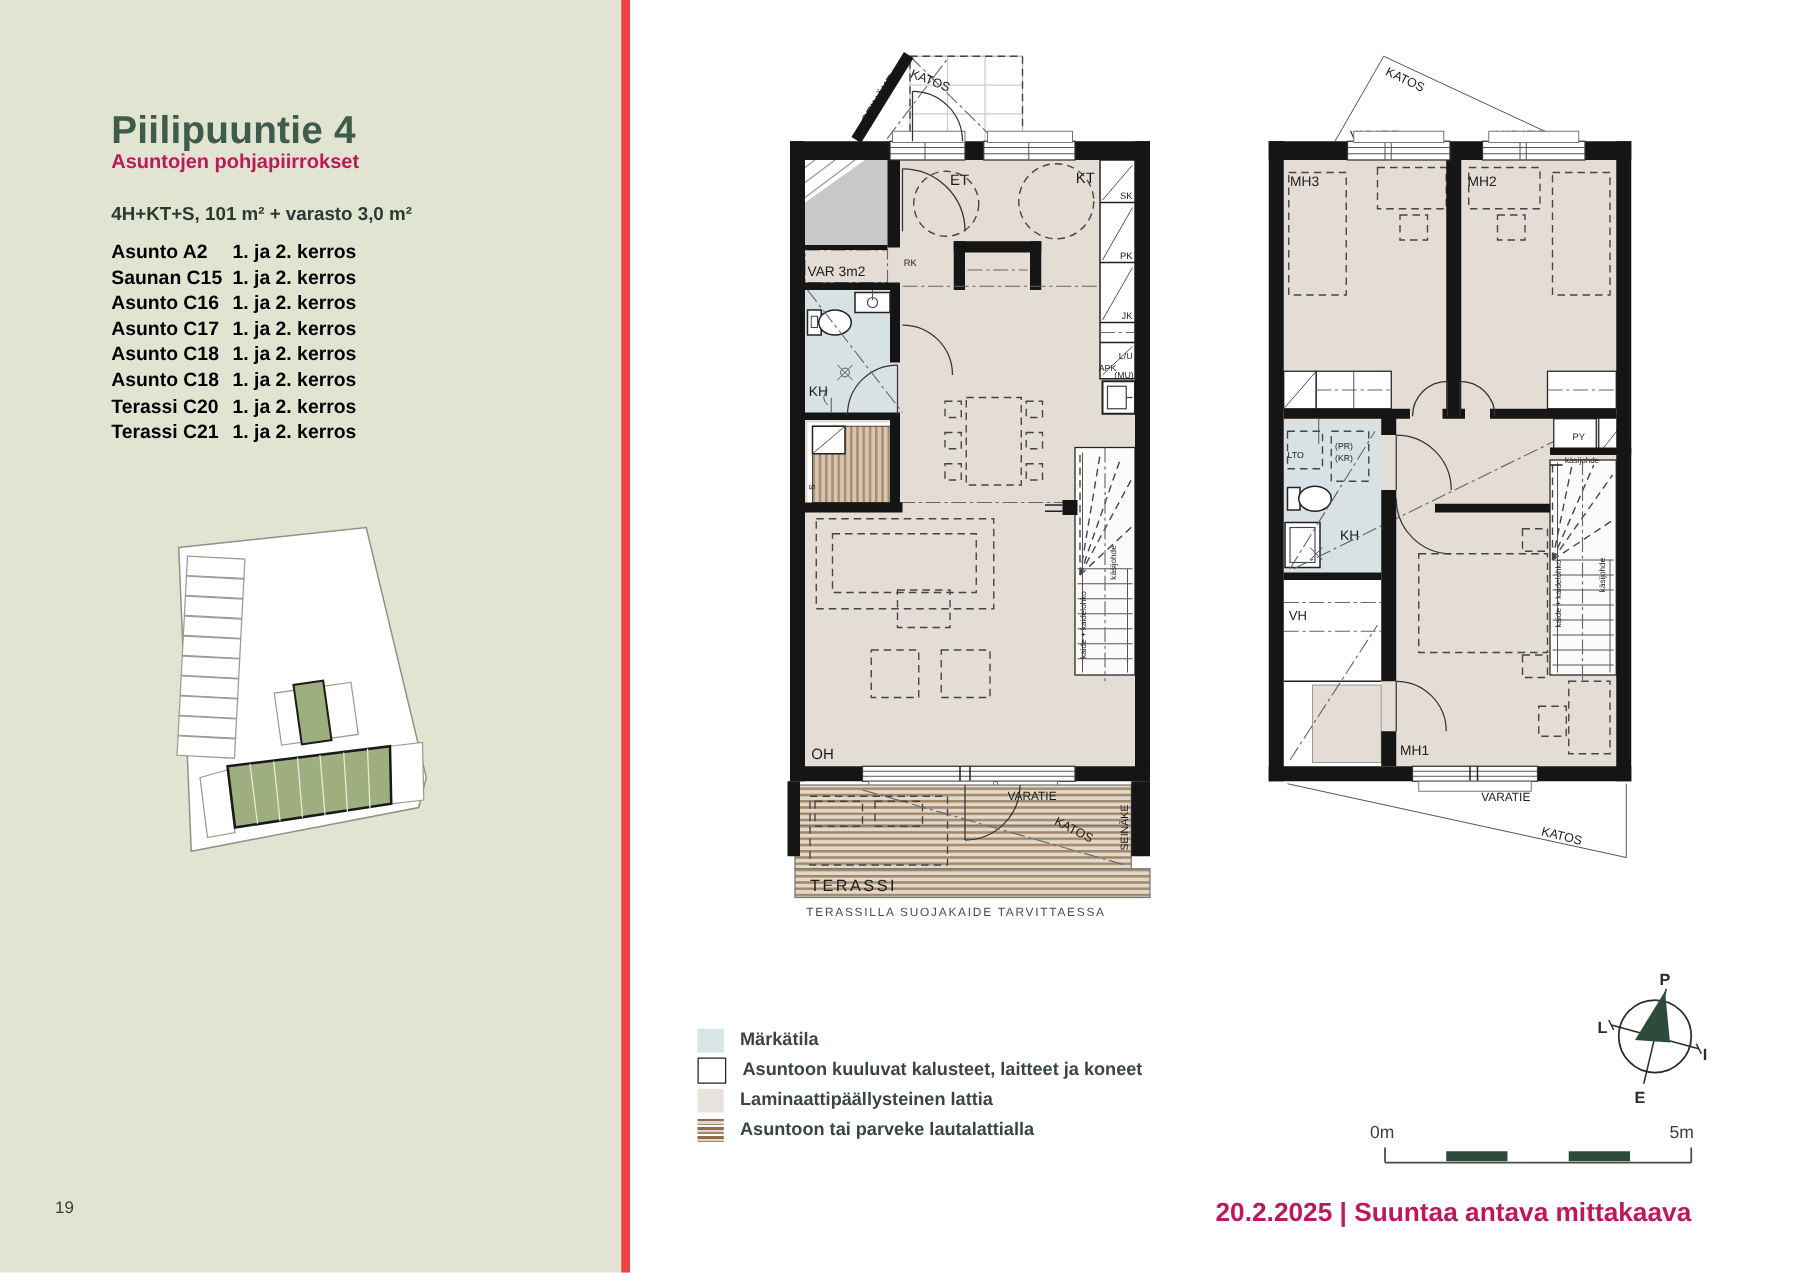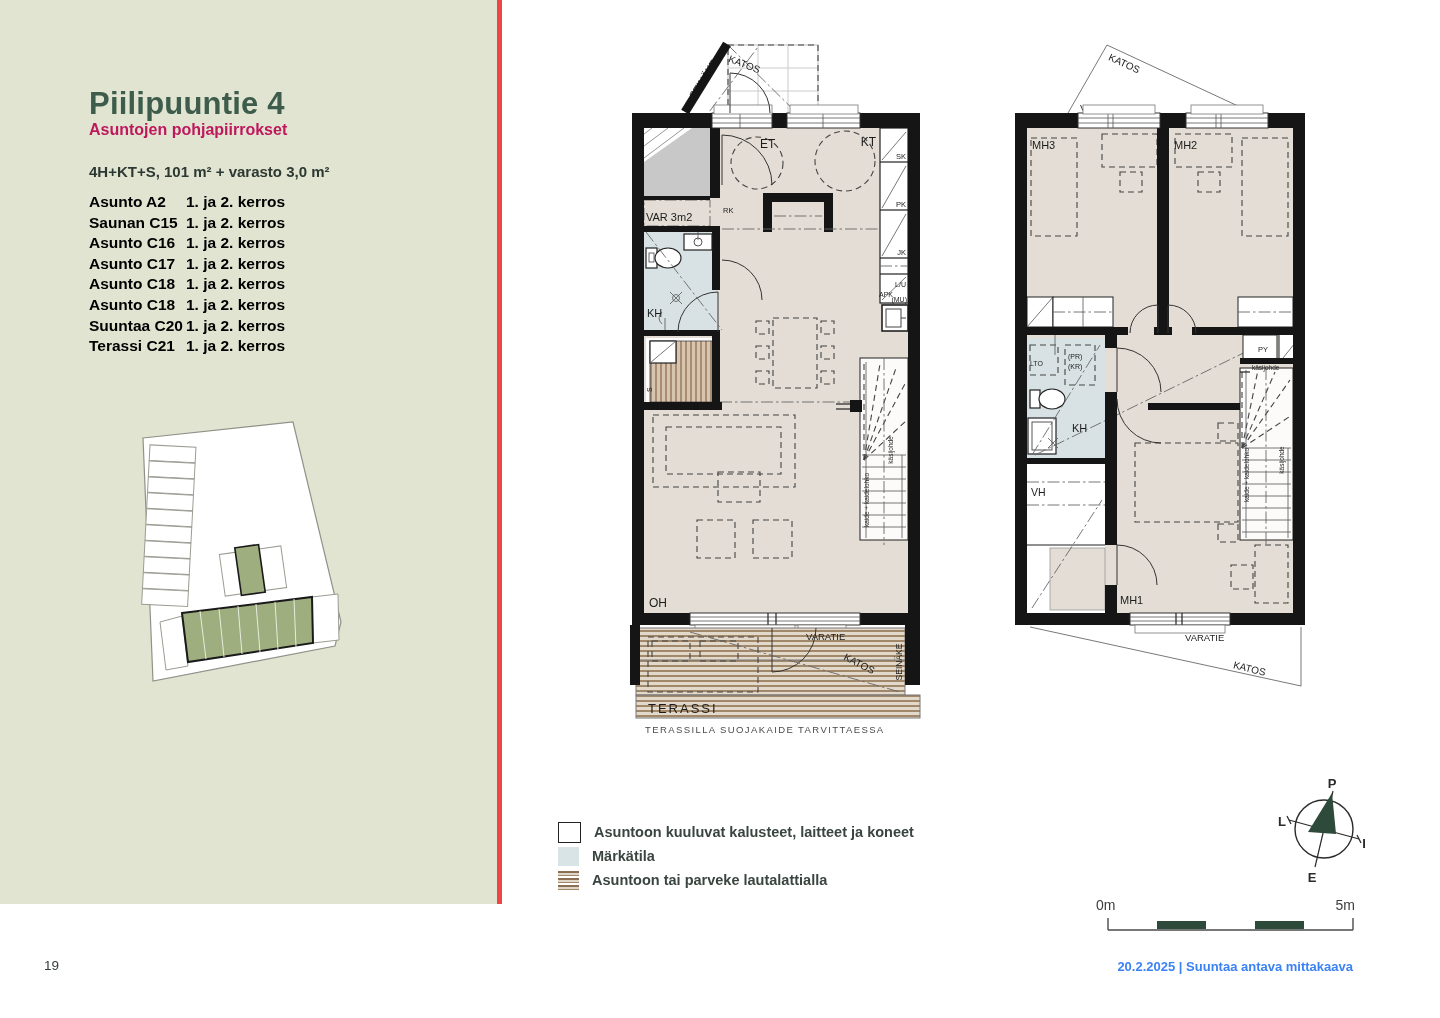--- a/index.html
+++ b/index.html
@@ -1,31 +1,31 @@
 <!DOCTYPE html>
 <html><head>
 <meta charset="utf-8">
 <style>
   html,body{margin:0;padding:0;}
   body{
     width:1440px;height:1018px;position:relative;background:#ffffff;
     font-family:"Liberation Sans",sans-serif;overflow:hidden;
   }
   .sidebar{
-    position:absolute;left:0;top:0;width:497px;height:904px;
-    background:#e2e4d2;border-right:5px solid #ef4444;
+    position:absolute;left:0;top:0;width:497px;height:1018px;
+    background:#e2e4d2;border-right:7px solid #ef4444;
   }
   .side-title{position:absolute;left:89px;top:86px;font-size:31px;font-weight:bold;color:#3d5c4b;letter-spacing:0.2px;}
   .side-subtitle{position:absolute;left:89px;top:121px;font-size:16px;font-weight:bold;color:#be185d;}
   .side-spec{position:absolute;left:89px;top:163px;font-size:15px;font-weight:bold;color:#2c3832;}
   .apt-list{position:absolute;left:89px;top:192px;font-size:15.5px;font-weight:bold;color:#000000;line-height:20.6px;}
   .apt-row{display:flex;}
   .apt-name{width:97px;}
   .page-num{position:absolute;left:44px;top:958px;font-size:13.5px;font-weight:normal;color:#333e37;}
-  .footer{position:absolute;right:87px;top:959px;font-size:13px;font-weight:bold;color:#3b82f6;}
+  .footer{position:absolute;right:87px;top:959px;font-size:21px;font-weight:bold;color:#be185d;}
   .legend{position:absolute;left:558px;top:820px;}
   .legend-row{display:flex;align-items:center;height:24px;}
   .swatch{width:21px;height:19px;margin-right:13px;flex:0 0 auto;}
   .sw-furniture{background:#fff;border:1.6px solid #222;}
   .sw-wet{background:#d9e4e6;}
   .sw-sauna{background:#ccb49c;}
   .sw-laminate{background:#e7e2db;}
   .sw-deck{background:repeating-linear-gradient(180deg,#8c6f52 0 2px,#e0d6c8 2px 4px,#a2886a 4px 5px,#fff 5px 7px);}
   .legend-label{font-size:14.5px;color:#39453e;font-weight:bold;}
   svg text{font-family:"Liberation Sans",sans-serif;}
@@ -63,21 +63,21 @@
       </div>
     <div class="apt-row">
         <span class="apt-name">Asunto C18</span>
         <span>1. ja 2. kerros</span>
       </div>
     <div class="apt-row">
         <span class="apt-name">Asunto C18</span>
         <span>1. ja 2. kerros</span>
       </div>
     <div class="apt-row">
-        <span class="apt-name">Suuntaa C20</span>
+        <span class="apt-name">Terassi C20</span>
         <span>1. ja 2. kerros</span>
       </div>
     <div class="apt-row">
         <span class="apt-name">Terassi C21</span>
         <span>1. ja 2. kerros</span>
       </div>
   </div>
 
   <svg style="position:absolute;left:130px;top:415px;" width="230" height="285" viewBox="130 415 230 285">
     <polygon points="143,438 293,422 341,622 335,646 153,681" fill="#ffffff" stroke="#8f9288" stroke-width="1.2"></polygon>
@@ -493,26 +493,30 @@
   <g class="thinner">
     <line x1="1030" y1="627" x2="1301" y2="686"></line>
     <line x1="1301" y1="627" x2="1301" y2="686"></line>
   </g>
   <text class="lbl" font-size="9.5" x="1185" y="641">VARATIE</text>
   <text class="lbl" font-size="10" transform="rotate(14 1245 668)" x="1233" y="671">KATOS</text>
 </svg>
 
 <div class="legend">
   <div class="legend-row">
+    <span class="swatch sw-wet"></span>
+    <span class="legend-label">Märkätila</span>
+  </div>
+  <div class="legend-row">
     <span class="swatch sw-furniture"></span>
     <span class="legend-label">Asuntoon kuuluvat kalusteet, laitteet ja koneet</span>
   </div>
   <div class="legend-row">
-    <span class="swatch sw-wet"></span>
-    <span class="legend-label">Märkätila</span>
+    <span class="swatch sw-laminate"></span>
+    <span class="legend-label">Laminaattipäällysteinen lattia</span>
   </div>
   <div class="legend-row">
     <span class="swatch sw-deck"></span>
     <span class="legend-label">Asuntoon tai parveke lautalattialla</span>
   </div>
 </div>
 
 <svg style="position:absolute;left:1275px;top:772px;" width="100" height="120" viewBox="1275 772 100 120">
   <circle cx="1324" cy="829" r="29" fill="none" stroke="#2b2b2b" stroke-width="1.4"></circle>
   <line x1="1333" y1="791" x2="1315" y2="867" stroke="#2b2b2b" stroke-width="1.2"></line>

